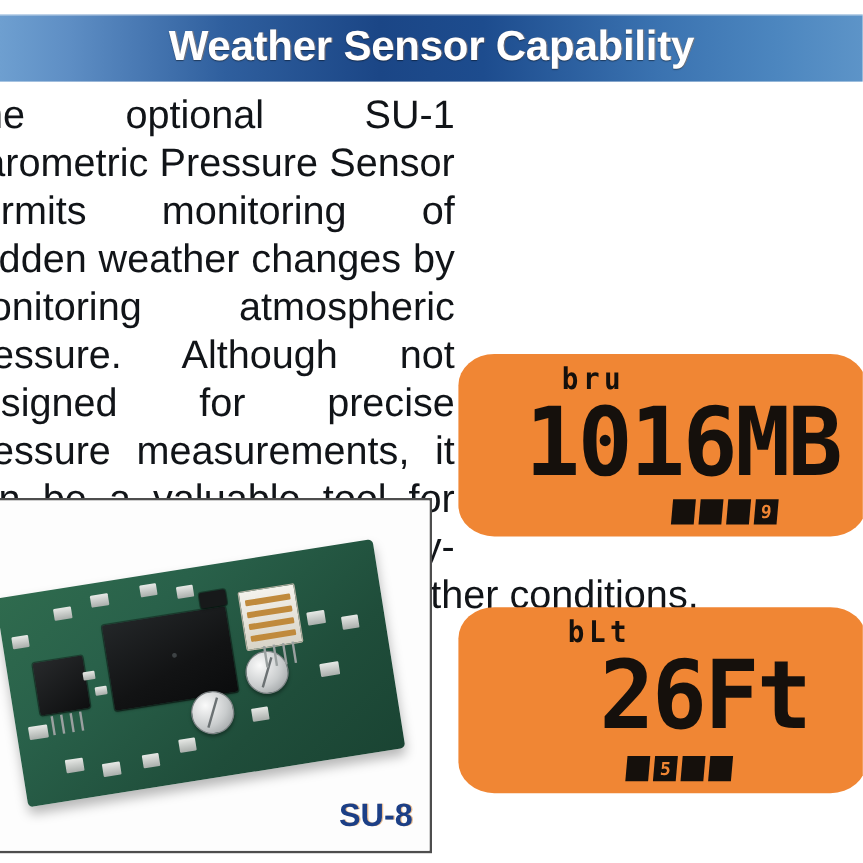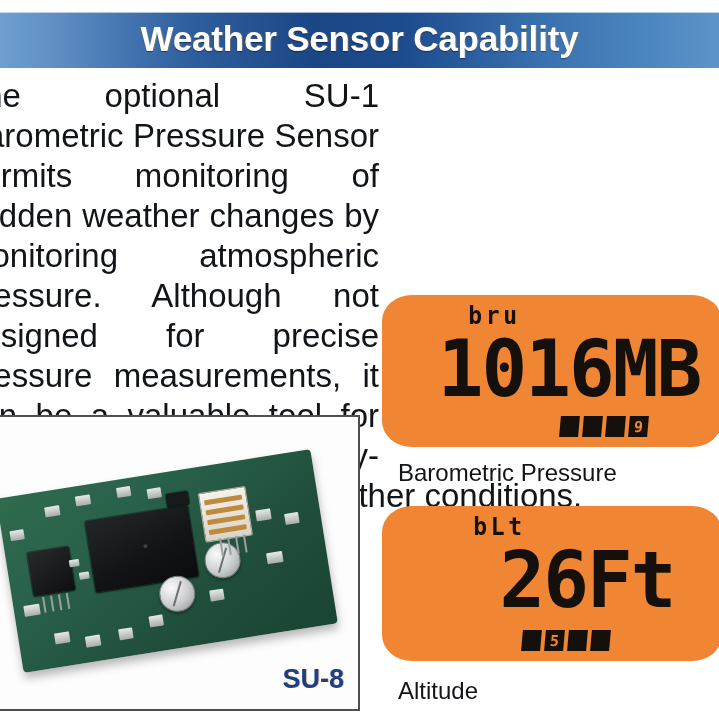--- a/index.html
+++ b/index.html
@@ -245,35 +245,33 @@
           <span></span>
         </div>
       <div class="bar-seg">
           <span></span>
         </div>
       <div class="bar-seg">
           <span>9</span>
         </div>
     </div>
   </div>
-  <div class="lcd-caption cap-baro">Barometric Pressure</div>
 
   <div class="lcd alt">
     <div class="lcd-mini">bLt</div>
     <div class="lcd-main">26Ft</div>
     <div class="lcd-bars">
       <div class="bar-seg">
           <span></span>
         </div>
       <div class="bar-seg">
           <span>5</span>
         </div>
       <div class="bar-seg">
           <span></span>
         </div>
       <div class="bar-seg">
           <span></span>
         </div>
     </div>
   </div>
-  <div class="lcd-caption cap-alt">Altitude</div>
 
 </div>
 
 </body></html>

